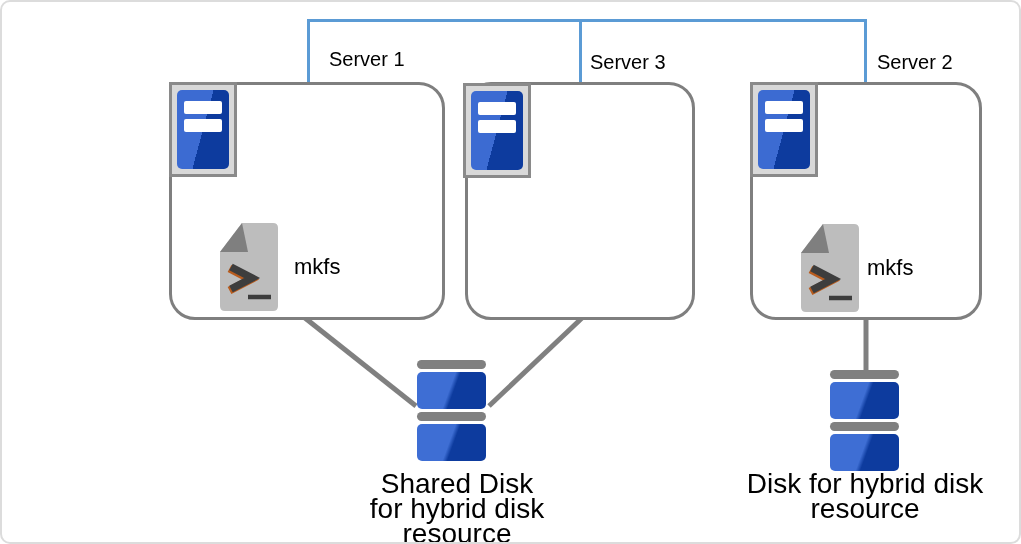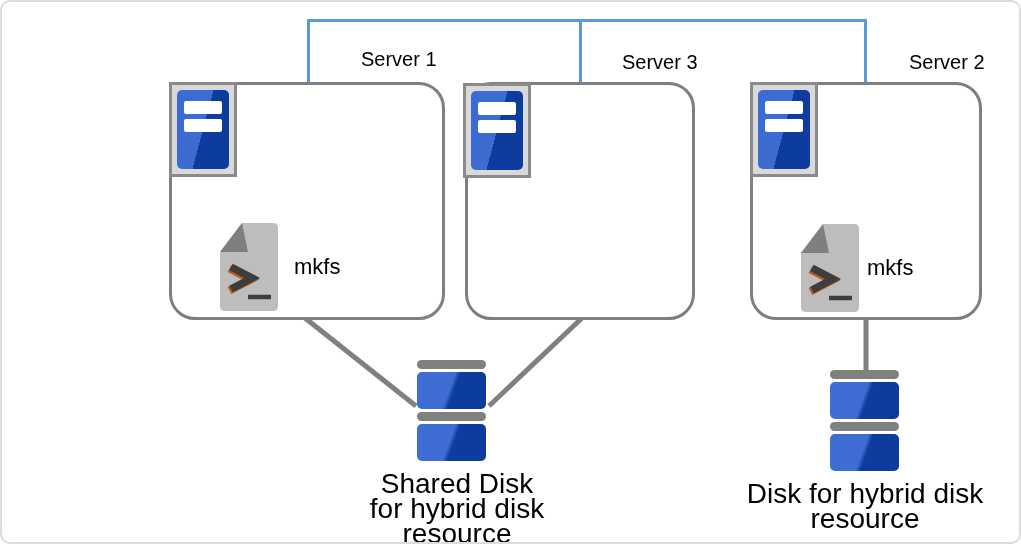--- a/index.html
+++ b/index.html
@@ -5,21 +5,21 @@
   html,body{margin:0;padding:0;background:#ffffff;font-family:"Liberation Sans",sans-serif;}
   .canvas{
     position:relative;width:1021px;height:544px;box-sizing:border-box;
     background:#ffffff;border:2px solid #dcdcdc;border-radius:10px;overflow:hidden;
   }
   
   .blue{position:absolute;background:#5b9bd5;}
   .blue.h{height:3px;}
   .blue.v{width:3px;}
   
-  .srv-label{position:absolute;font-size:20px;color:#000;white-space:nowrap;margin-left:32px;}
+  .srv-label{position:absolute;font-size:20px;color:#000;white-space:nowrap;}
   
   .server-box{
     position:absolute;top:80px;height:238px;box-sizing:border-box;
     border:3px solid #7f7f7f;border-radius:26px;background:#ffffff;
   }
   
   .srv-icon{
     position:absolute;width:62px;height:89px;box-sizing:content-box;
     border:3px solid #8a8a8a;background:#d9d9d9;
   }
@@ -114,18 +114,18 @@
     <span>Shared Disk</span>
     <span>for hybrid disk resource</span>
   </div>
 
   <div class="disk" style="left:828px;top:368px;">
     <div class="cap"></div>
     <div class="platter"></div>
     <div class="cap"></div>
     <div class="platter"></div>
   </div>
-  <div class="disk-caption" style="left:738px;top:469px;width:250px;margin-top:10px;">
+  <div class="disk-caption" style="left:738px;top:469px;width:250px;">
     <span>Disk for hybrid disk</span>
     <span>resource</span>
   </div>
 
 </div>
 
 </body></html>

